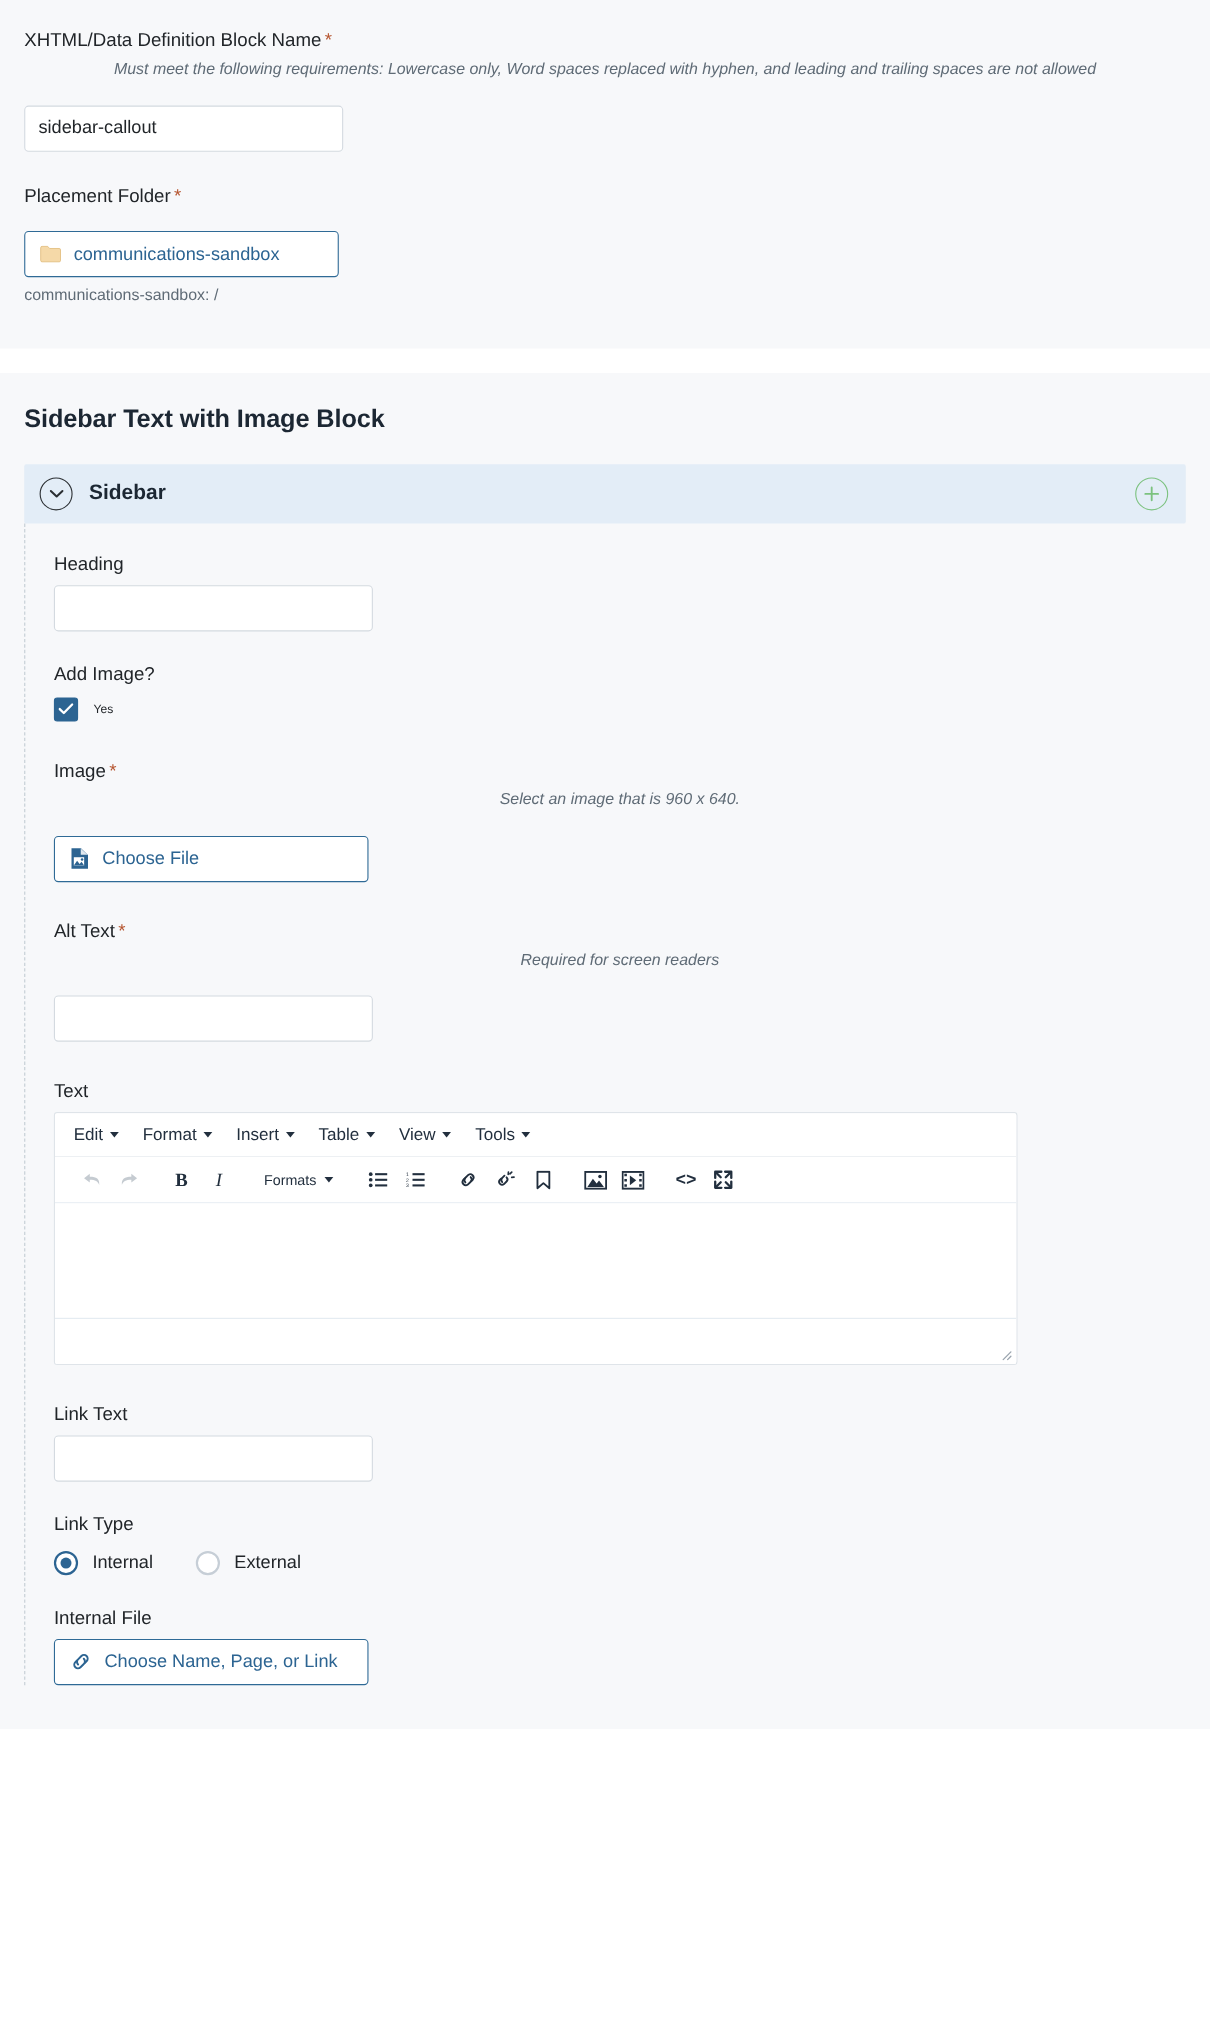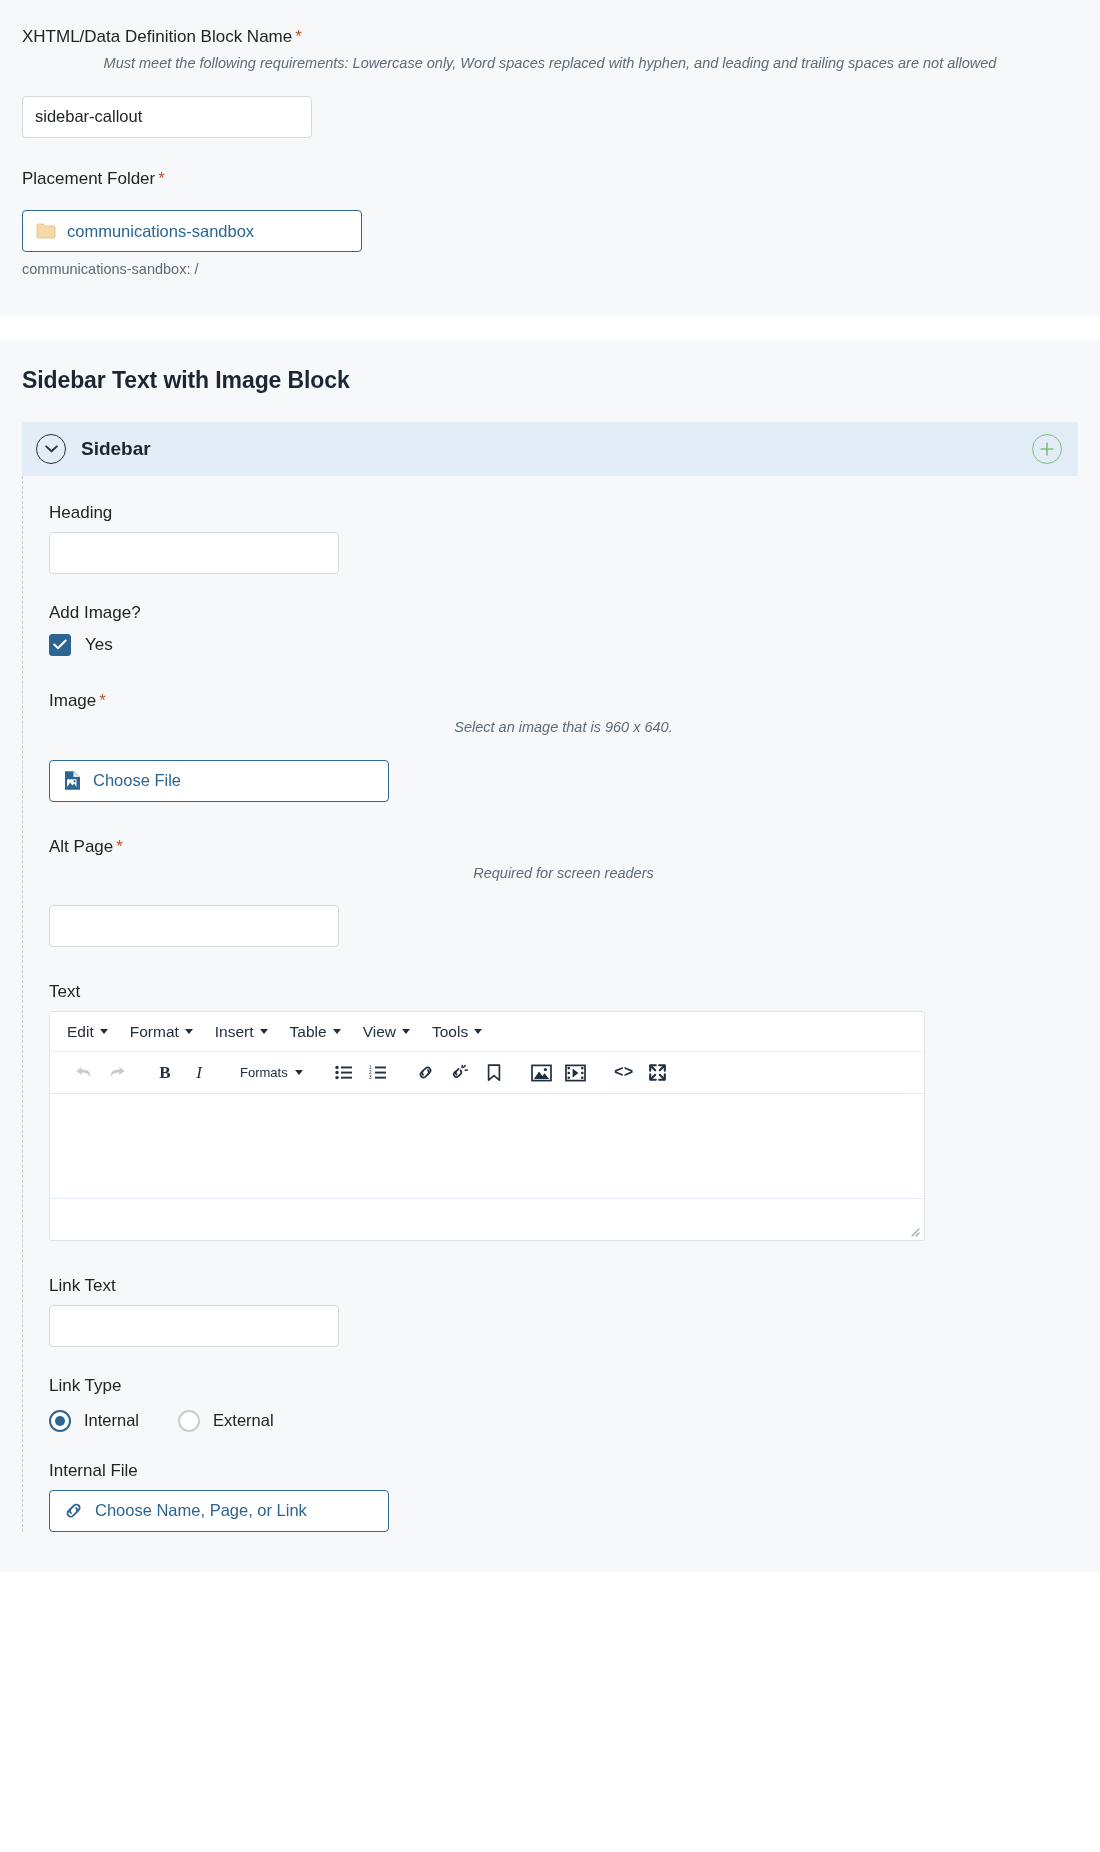--- a/index.html
+++ b/index.html
@@ -60,21 +60,21 @@
 
   .gap-22 { height: 22px; }
   .gap-16 { height: 16px; }
   .gap-30 { height: 30px; }
 
   
   .chooser {
     display: inline-flex;
     align-items: center;
     gap: 11px;
-    width: 340px;
+    width: 286px;
     height: 42px;
     padding: 0 13px;
     border: 1px solid #2f6a96;
     border-radius: 4px;
     background: #ffffff;
     cursor: pointer;
     text-align: left;
     font-family: inherit;
   }
   .chooser .chooser-label {
@@ -156,21 +156,21 @@
   .check-row { display: flex; align-items: center; gap: 14px; margin-top: 10px; }
   .checkbox {
     width: 22px; height: 22px;
     border-radius: 3px;
     background: #2c6492;
     border: 1px solid #2c6492;
     display: flex; align-items: center; justify-content: center;
     cursor: pointer;
     flex: 0 0 auto;
   }
-  .check-label { font-size: 17px; color: #212529; }
+  .check-label { font-size: 11px; color: #212529; }
 
   
   .radio-row { display: flex; align-items: center; gap: 13px; margin-top: 12px; }
   .radio-outer {
     width: 22px; height: 22px;
     border-radius: 50%;
     border: 2px solid #2c6492;
     background: #fff;
     display: flex; align-items: center; justify-content: center;
     cursor: pointer;
@@ -365,21 +365,21 @@
           </svg>
         </span>
         <span class="chooser-label">Choose File</span>
       </button>
     </div>
 
     <div class="spacer-lg"></div>
 
     <div class="block-row">
       <div class="field-label">
-        <span>Alt Page</span><span class="req">*</span>
+        <span>Alt Text</span><span class="req">*</span>
       </div>
       <p class="help-italic">Required for screen readers</p>
       <div class="gap-22"></div>
       <input class="text-input" type="text" value="" style="">
     </div>
 
     <div class="spacer-lg"></div>
 
     <div class="block-row">
       <div class="field-label label-tight">Text</div>

